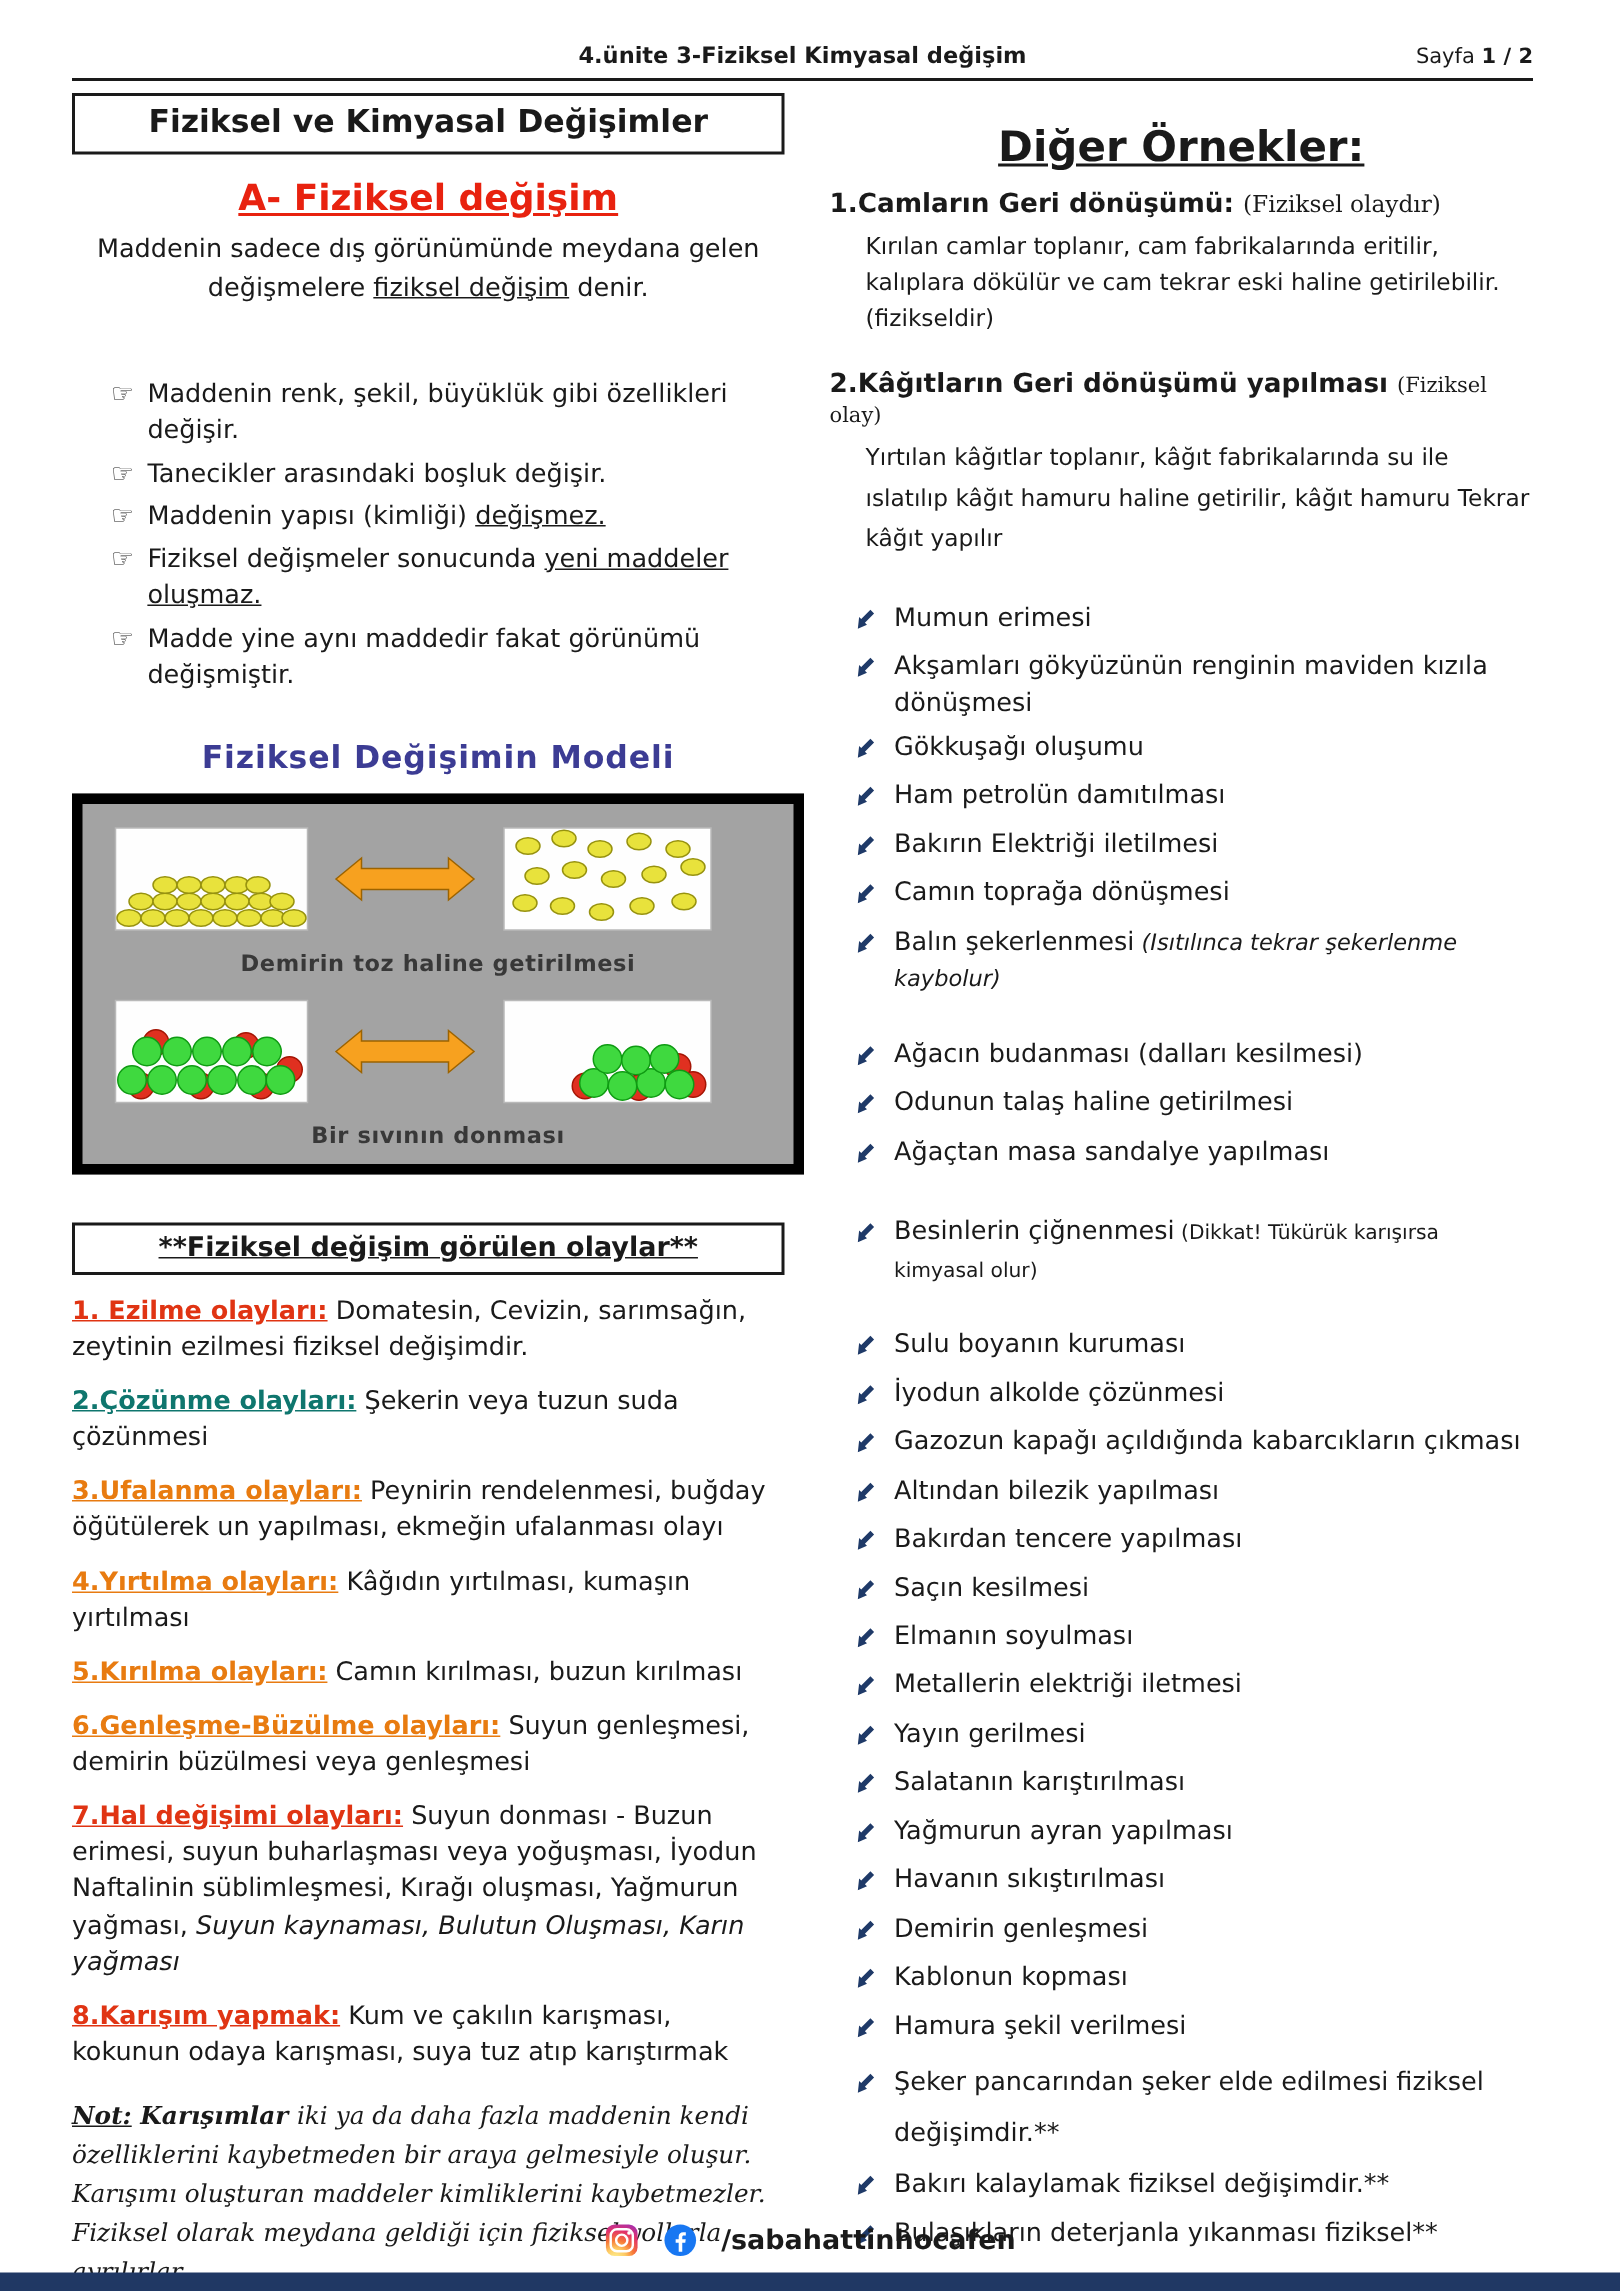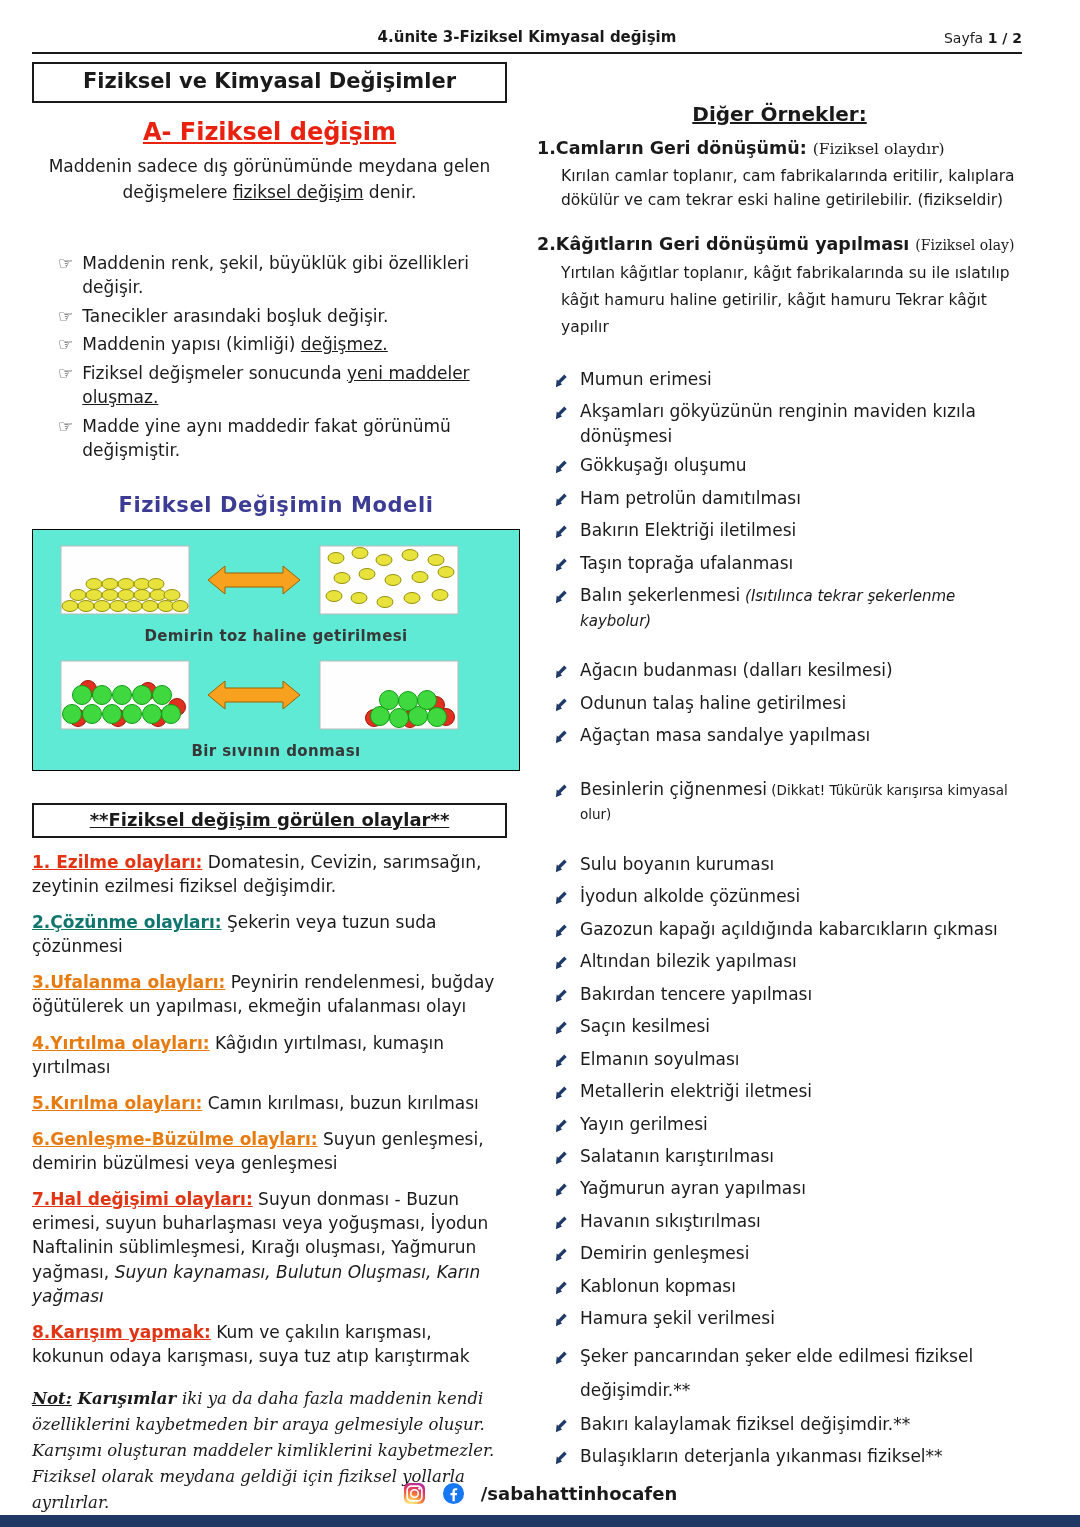--- a/index.html
+++ b/index.html
@@ -2,21 +2,21 @@
 <html style="--accent-red: #e8220f; --label-orange: #e87b10; --label-red: #e03413; --model-title-blue: #3c3c94; --bullet-navy: #1f3a68; --facebook-blue: #1877f2; --bottom-bar-navy: #203864;"><head>
 <meta charset="utf-8">
 <style>
   * { box-sizing: border-box; margin: 0; padding: 0; }
   body { width: 1080px; height: 1527px; background: #ffffff; color: #1a1a1a;
          font-family: "DejaVu Sans", sans-serif; position: relative; overflow: hidden; }
   .u  { text-decoration: underline; }
   .it { font-style: italic; }
   .b  { font-weight: bold; }
 
-  .page { width: 100%; height: 100%; padding: 28px 58px 0 32px; position: relative; }
+  .page { width: 100%; height: 100%; padding: 28px 58px 0 48px; position: relative; }
 
   .topbar { display: grid; grid-template-columns: 1fr auto 1fr; align-items: end;
             border-bottom: 2px solid #1a1a1a; padding-bottom: 6px; }
   .doc-title { font-size: 15px; font-weight: bold; text-align: center; }
   .page-num  { justify-self: end; font-size: 14px; }
   .page-num .num { font-weight: bold; }
 
   .columns { display: flex; align-items: center; min-height: 1398px; }
   .col-left { width: 487px; padding: 8px 12px 0 0; }
   .col-divider { width: 2px; background: #1a1a1a; }
@@ -28,34 +28,34 @@
   .lc-section { text-align: center; margin-top: 15px; font-size: 24px; font-weight: bold;
                 color: var(--accent-red); }
   .lc-intro { margin: 8px 14px 0; text-align: center; font-size: 17px; line-height: 1.5; }
   .finger-list { list-style: none; margin-top: 46px; padding-left: 26px; }
   .finger-list li { display: flex; gap: 9px; font-size: 17px; line-height: 1.44; margin-bottom: 4px; }
   .finger { flex: 0 0 auto; }
 
   .model { margin: 30px auto 0; width: 488px; text-align: center; }
   .model-title { font-size: 21px; font-weight: bold; letter-spacing: .6px;
                  color: var(--model-title-blue); margin-bottom: 12px; }
-  .model-figure { border: 1px solid #000000; padding: 10px 2px 0; background: #5eead4; }
+  .model-figure { border: 7px solid #000000; padding: 10px 2px 0; background: #a3a3a3; }
   .model-caption { font-size: 15px; font-weight: bold; color: #383838; letter-spacing: .4px;
                    margin: 1px 0 10px; }
 
   .events-titlebox { border: 2px solid #1a1a1a; margin-top: 32px; text-align: center;
                      padding: 4px 0 6px; font-size: 18px; font-weight: bold; }
   .event { margin-top: 12px; font-size: 17px; line-height: 1.42; }
   .ev-label { font-weight: bold; text-decoration: underline; }
 
   .note { margin-top: 18px; font-family: "DejaVu Serif", serif; font-style: italic;
           font-size: 16.5px; line-height: 1.58; }
 
   
-  .rc-title { text-align: center; font-size: 20px; font-weight: bold; margin: 2px 0 12px; }
+  .rc-title { text-align: center; font-size: 28px; font-weight: bold; margin: 2px 0 12px; }
   .rc-head { font-size: 17.5px; font-weight: bold; }
   .rc-head .rc-note { font-family: "DejaVu Serif", serif; font-weight: normal;
                       font-size: 15.5px; margin-left: 6px; }
   .rc-head2 { margin-top: 22px; }
   .rc-head2 .rc-note { font-size: 14px; }
   .rc-body { margin: 6px 0 10px 24px; font-size: 15.5px; line-height: 1.55; }
   .rc-body2 { line-height: 1.75; }
   .examples { list-style: none; margin-top: 26px; padding-left: 18px; }
   .ex-item { display: flex; gap: 11px; font-size: 17px; line-height: 1.44; margin-bottom: 5px; }
   .ex-item.gap { margin-top: 26px; }
@@ -268,21 +268,21 @@
           <li class="ex-item">
             <span class="ex-icon"><svg width="14" height="14" viewBox="0 0 16 16">
                 <path d="M10.6 0.6 L13.4 3.4 L6.4 10.4 L8 12 L1 15 L2 6 L3.6 7.6 Z" fill="#1f3a68"></path>
               </svg></span>
             <span class="ex-text">Bakırın Elektriği iletilmesi</span>
           </li>
           <li class="ex-item">
             <span class="ex-icon"><svg width="14" height="14" viewBox="0 0 16 16">
                 <path d="M10.6 0.6 L13.4 3.4 L6.4 10.4 L8 12 L1 15 L2 6 L3.6 7.6 Z" fill="#1f3a68"></path>
               </svg></span>
-            <span class="ex-text">Taşın toprağa ufalanması</span>
+            <span class="ex-text">Camın toprağa dönüşmesi</span>
           </li>
           <li class="ex-item">
             <span class="ex-icon"><svg width="14" height="14" viewBox="0 0 16 16">
                 <path d="M10.6 0.6 L13.4 3.4 L6.4 10.4 L8 12 L1 15 L2 6 L3.6 7.6 Z" fill="#1f3a68"></path>
               </svg></span>
             <span class="ex-text">Balın şekerlenmesi<span class="ex-note it"> (Isıtılınca tekrar şekerlenme kaybolur)</span></span>
           </li>
           <li class="ex-item gap">
             <span class="ex-icon"><svg width="14" height="14" viewBox="0 0 16 16">
                 <path d="M10.6 0.6 L13.4 3.4 L6.4 10.4 L8 12 L1 15 L2 6 L3.6 7.6 Z" fill="#1f3a68"></path>

